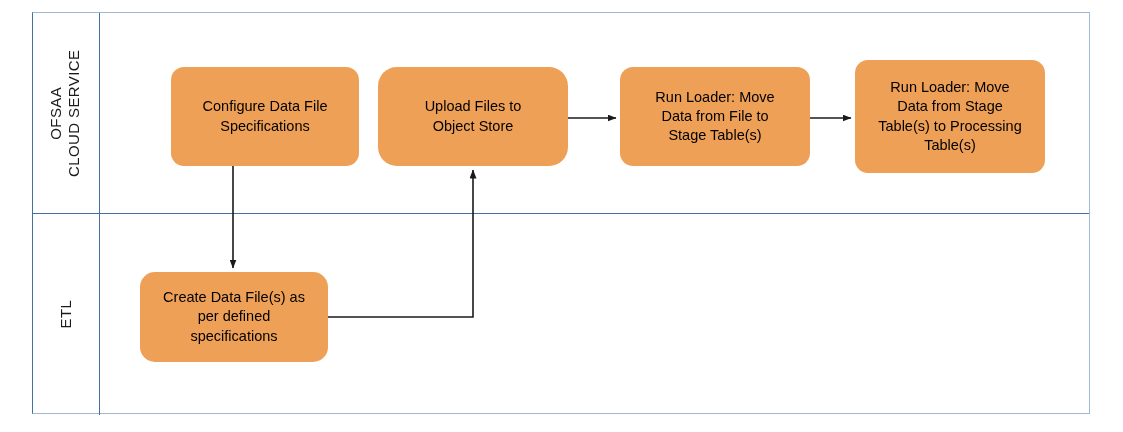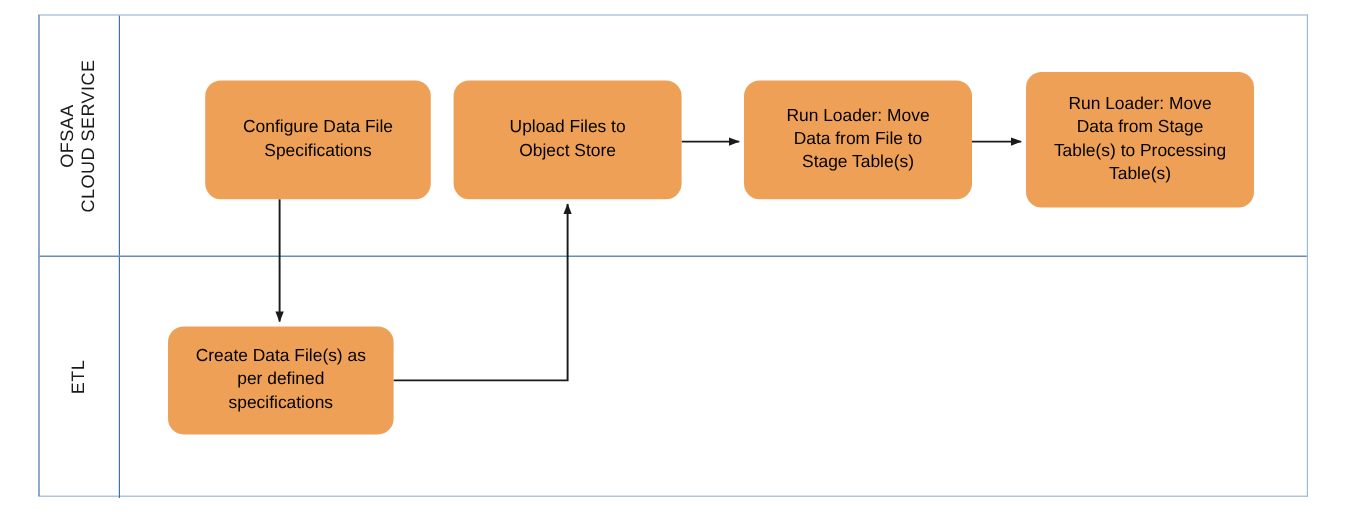--- a/index.html
+++ b/index.html
@@ -96,24 +96,24 @@
     line-height: 1.33;
     padding: 4px 9px;
     font-family: "Liberation Sans", sans-serif;
   }
   .node span {
     display: block;
     white-space: pre-line;
   }
 
   #node-configure      { left: 140px; top: 67px;  width: 188px; height: 99px; margin-left: 31px; }
-  #node-upload         { left: 378px; top: 67px;  width: 190px; height: 99px; }
+  #node-upload         { left: 378px; top: 67px;  width: 190px; height: 99px; border-radius: 19px; }
   #node-loader-stage   { left: 620px; top: 67px;  width: 190px; height: 99px; }
   #node-loader-process { left: 855px; top: 60px;  width: 190px; height: 113px; }
-  #node-create-files   { left: 140px; top: 272px; width: 188px; height: 90px; }
+  #node-create-files   { left: 140px; top: 272px; width: 188px; height: 90px; border-radius: 15px; }
 
   
   #connectors {
     position: absolute;
     left: 0;
     top: 0;
     width: 1123px;
     height: 432px;
     pointer-events: none;
   }

